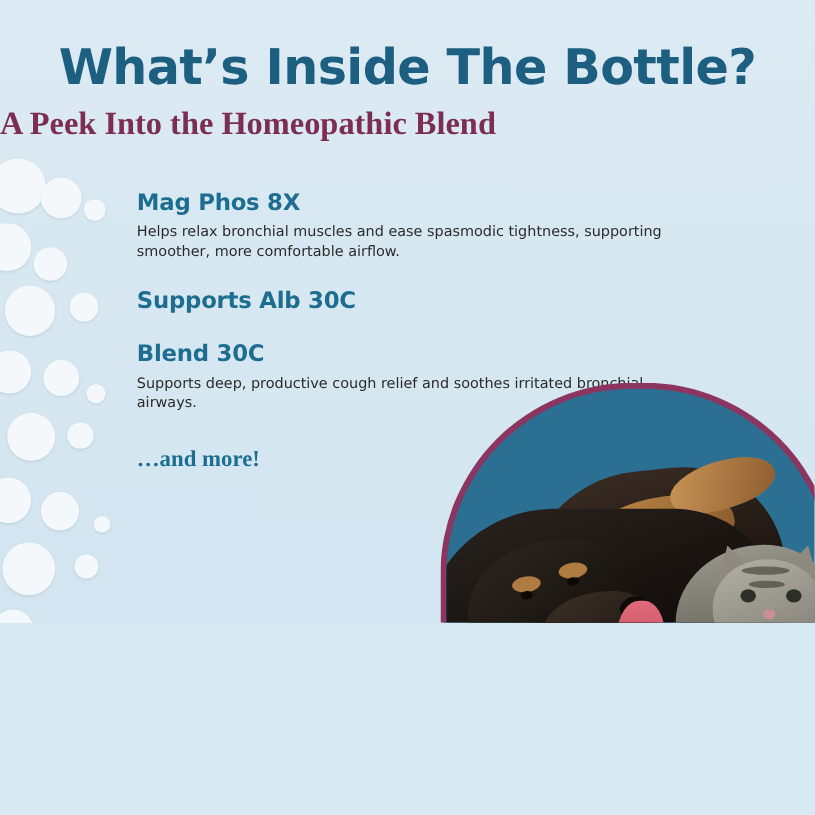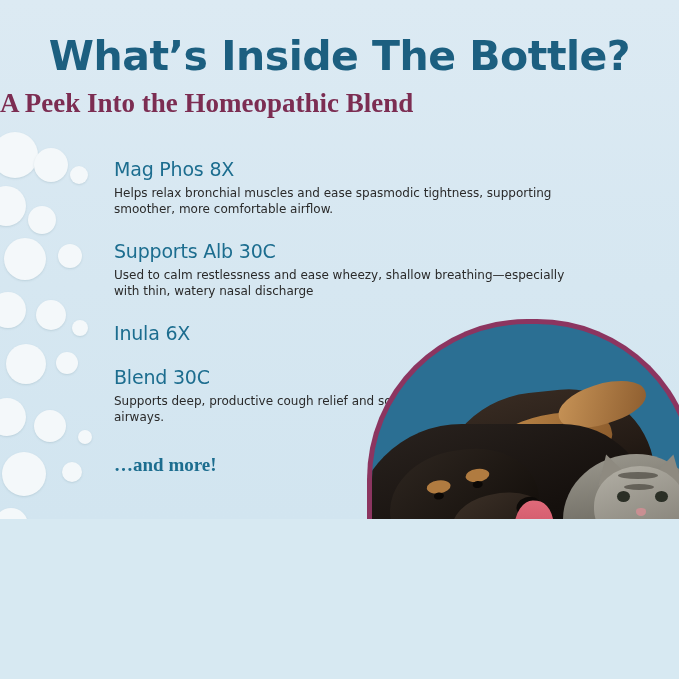--- a/index.html
+++ b/index.html
@@ -67,21 +67,21 @@
     position: absolute;
     top: 158px;
     left: 114px;
     width: 500px;
   }
   .ingredient {
     margin-bottom: 22px;
   }
   .ing-name {
     font-family: "DejaVu Sans", sans-serif;
-    font-weight: normal;
+    font-weight: bold;
     font-size: 19px;
     color: #1c6d8f;
     margin-bottom: 6px;
     letter-spacing: -0.2px;
   }
   .ing-desc {
     font-family: "DejaVu Sans", sans-serif;
     font-size: 12px;
     line-height: 1.33;
     color: #2a2a2a;
@@ -312,25 +312,23 @@
 
   <div class="ingredients">
 
     <div class="ingredient">
       <div class="ing-name">Mag Phos 8X</div>
       <div class="ing-desc">Helps relax bronchial muscles and ease spasmodic tightness, supporting smoother, more comfortable airflow.</div>
     </div>
 
     <div class="ingredient">
       <div class="ing-name">Supports Alb 30C</div>
-      <div class="ing-desc">Used to calm restlessness and ease wheezy, shallow breathing—especially with thin, watery nasal discharge</div>
     </div>
 
     <div class="ingredient">
-      <div class="ing-name">Inula 6X</div>
     </div>
 
     <div class="ingredient">
       <div class="ing-name">Blend 30C</div>
       <div class="ing-desc">Supports deep, productive cough relief and soothes irritated bronchial airways.</div>
     </div>
 
     <div class="and-more">…and more!</div>
   </div>
 

